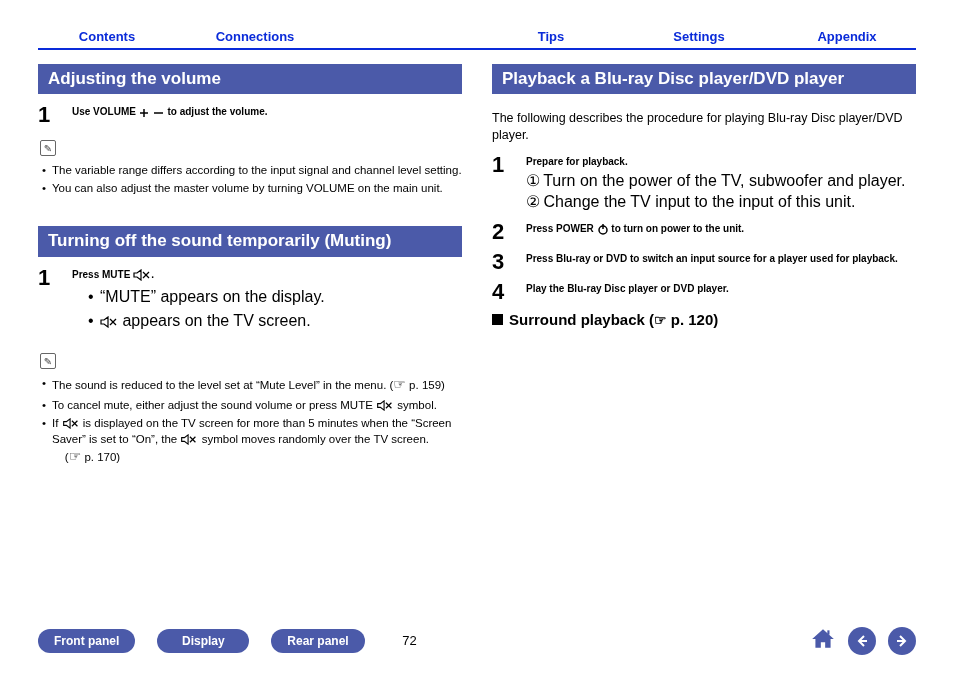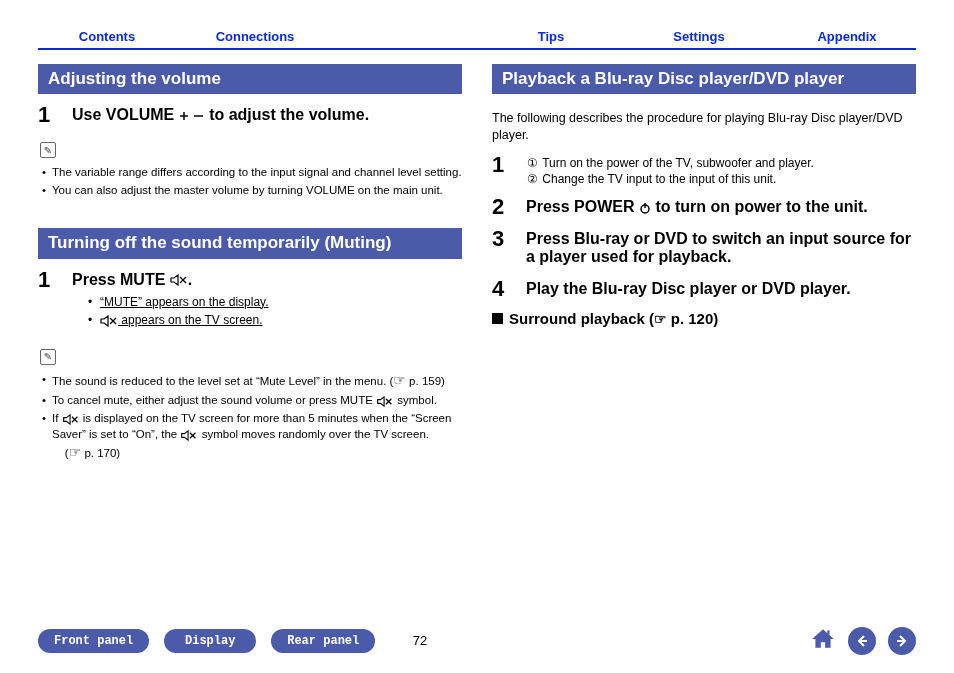--- a/index.html
+++ b/index.html
@@ -103,21 +103,21 @@
     width: 20px;
     flex-shrink: 0;
     line-height: 1;
   }
   .step-body {
     flex: 1;
     font-size: 12px;
   }
   .step-body .instruction {
     font-weight: bold;
-    font-size: 16px;
+    font-size: 10px;
     margin: 2px 0 4px 0;
   }
 
   .note-icon {
     display: inline-flex;
     width: 14px;
     height: 14px;
     border: 1px solid #666;
     border-radius: 2px;
     align-items: center;
@@ -141,41 +141,40 @@
   .bullets > li::before {
     content: "•";
     position: absolute;
     left: -10px;
   }
   .sub-bullets {
     padding-left: 28px;
   }
   .sub-bullets > li {
     position: relative;
-    font-size: 12px;
+    font-size: 16px;
     line-height: 1.5;
-    text-decoration: underline;
   }
   .sub-bullets > li::before {
     content: "•";
     position: absolute;
     left: -12px;
   }
 
   .intro {
     font-size: 12.5px;
     line-height: 1.35;
     margin: 16px 0 10px 0;
   }
 
   .circ-list {
     margin: 2px 0 0 0;
     padding: 0;
     list-style: none;
-    font-size: 12px;
+    font-size: 16px;
   }
   .circ-list li {
     margin: 2px 0;
   }
   .circ {
     display: inline-block;
     width: 13px;
     text-align: center;
   }
 
@@ -200,23 +199,22 @@
 
   
   .bottom {
     display: flex;
     align-items: center;
     margin-top: 8px;
     gap: 30px;
   }
   .bottom .navset {
     display: flex;
-    gap: 15px;
-    align-items: center;
-    font-family: Liberation Mono, monospace;
+    gap: 22px;
+    align-items: center;
   }
   .pill {
     background: var(--navy);
     color: #fff;
     font-size: 12px;
     font-weight: bold;
     padding: 5px 16px;
     border-radius: 12px;
     cursor: pointer;
     min-width: 60px;
@@ -369,20 +367,21 @@
 
     <div class="col">
 
       <h2 class="section-title">Playback a Blu-ray Disc player/DVD player</h2>
 
       <p class="intro">The following describes the procedure for playing Blu-ray Disc player/DVD player.</p>
 
       <div class="step">
         <div class="step-num">1</div>
         <div class="step-body">
+          <div class="instruction">Prepare for playback.</div>
           <ul class="circ-list">
             <li><span class="circ">①</span> <span>Turn on the power of the TV, subwoofer and player.</span></li>
             <li><span class="circ">②</span> <span>Change the TV input to the input of this unit.</span></li>
           </ul>
         </div>
       </div>
 
       <div class="step">
         <div class="step-num">2</div>
         <div class="step-body">

